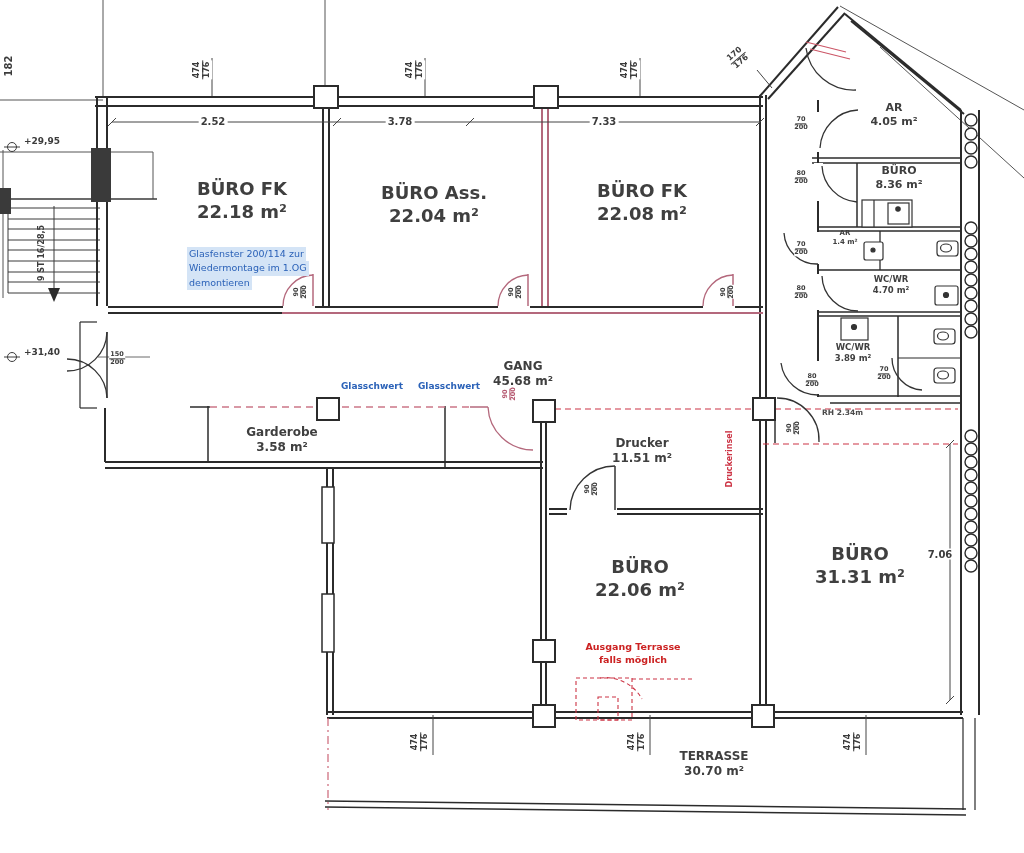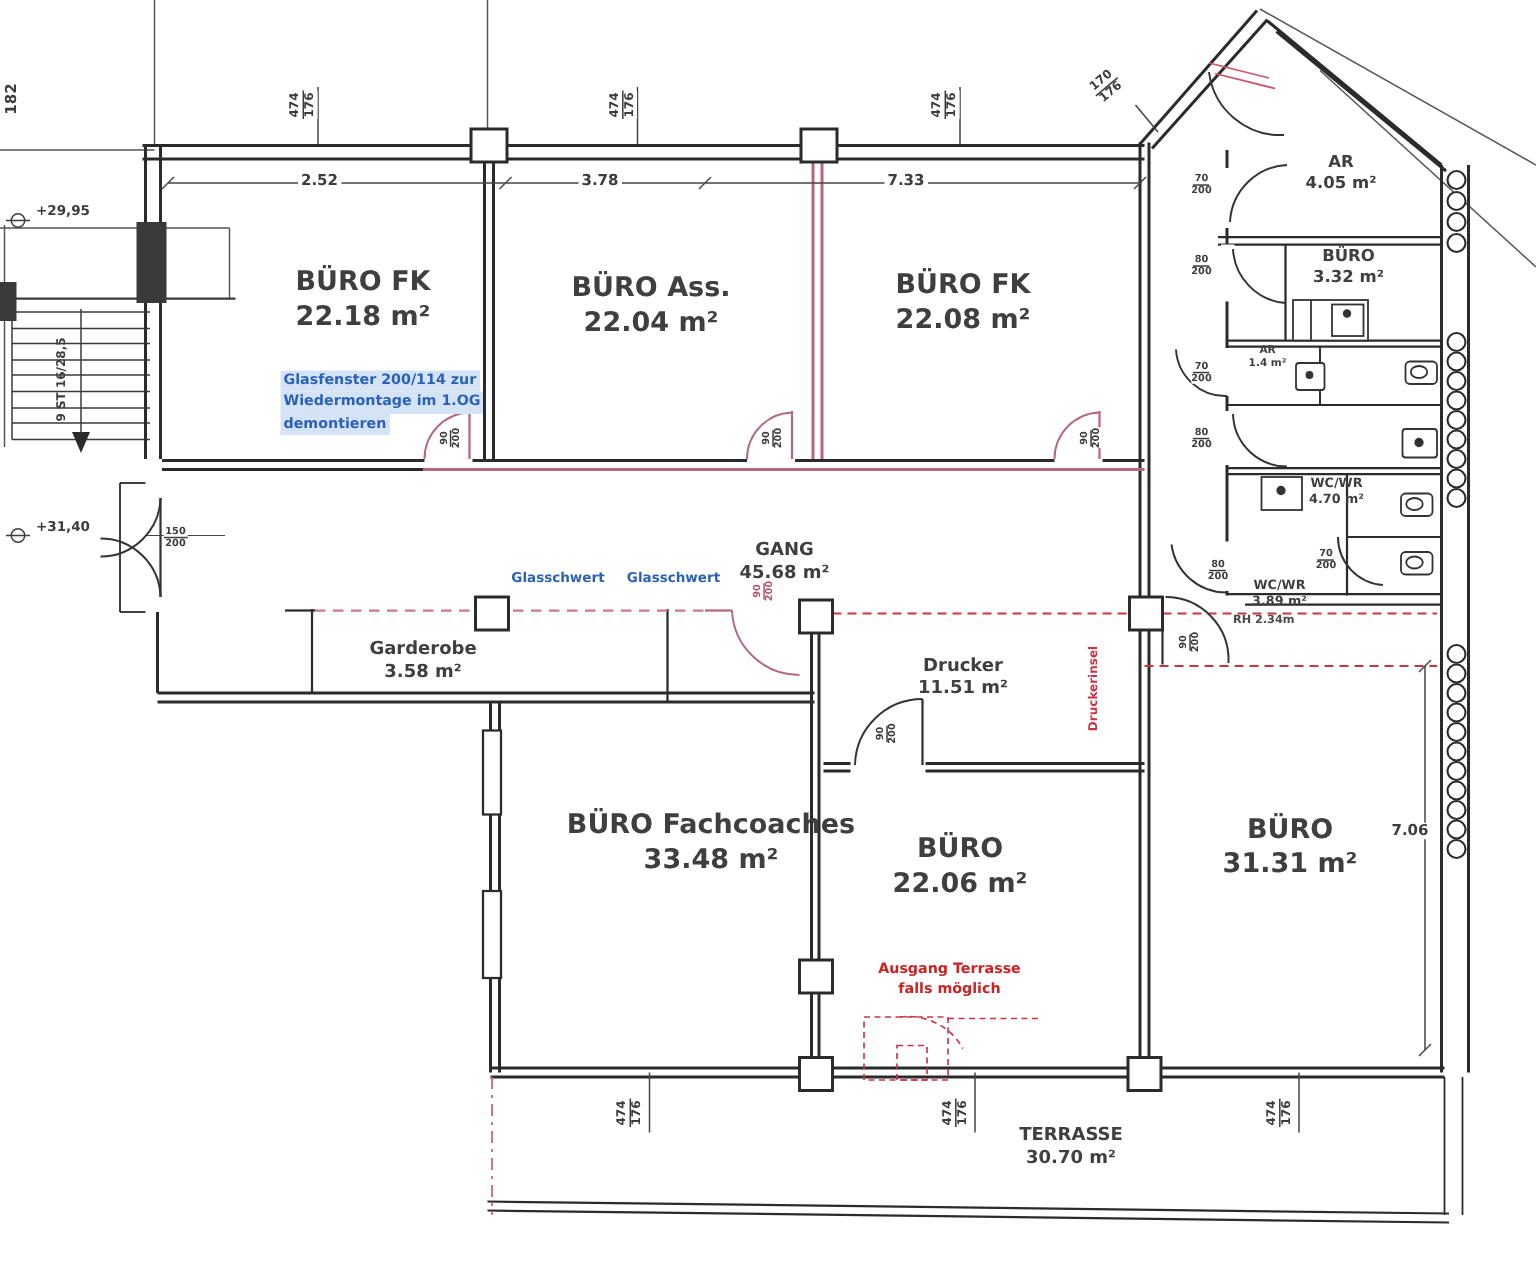--- a/index.html
+++ b/index.html
@@ -2,31 +2,31 @@
 <html><head>
 <meta charset="utf-8">
 <style>
   html,body{margin:0;padding:0;background:#ffffff;}
   #plan{position:relative;width:1024px;height:853px;background:#ffffff;overflow:hidden;
         font-family:"DejaVu Sans",sans-serif;color:#3c3c3c;}
   #linework{position:absolute;left:0;top:0;}
   .lbl{position:absolute;transform:translate(-50%,-50%);text-align:center;line-height:1.25;
        font-weight:700;color:#3f3f3f;white-space:nowrap;}
   .lbl .nm,.lbl .ar{display:block;}
-  .f13{font-size:18px;} .f12{font-size:12px;} .f11{font-size:11px;} .f8{font-size:8.5px;margin-top:43px;} .f7{font-size:7px;}
+  .f13{font-size:18px;} .f12{font-size:12px;} .f11{font-size:11px;} .f8{font-size:8.5px;} .f7{font-size:7px;}
   .dim{position:absolute;transform:translate(-50%,-50%);font-size:10px;font-weight:600;
        background:#fff;padding:0 2px;white-space:nowrap;color:#3c3c3c;}
   .rot{transform:translate(-50%,-50%) rotate(-90deg);}
   .rot40{transform:translate(-50%,-50%) rotate(-40deg);}
   .frac{display:inline-flex;flex-direction:column;align-items:center;line-height:1.1;
         font-size:8px;font-weight:600;color:#3c3c3c;background:#fff;}
   .frac .top{border-bottom:1px solid #3c3c3c;padding:0 1px;}
   .frac.small{font-size:6.5px;}
   .frac.pink{color:#b4566e;} .frac.pink .top{border-color:#b4566e;}
-  .bluenote{position:absolute;font-size:9.5px;font-weight:700;color:#2b62b8;line-height:1.5;padding-left:35px;}
+  .bluenote{position:absolute;font-size:9.5px;font-weight:400;color:#2b62b8;line-height:1.5;padding-left:35px;}
   .bluenote span{background:#d4e4f6;padding:0 2px;display:inline-block;}
   .blue-sm{position:absolute;transform:translate(-50%,-50%);font-size:9px;font-weight:600;color:#2b62b8;white-space:nowrap;padding-left:40px;}
   .rednote{position:absolute;transform:translate(-50%,-50%);font-size:9.5px;font-weight:600;
            color:#cc2222;text-align:center;line-height:1.4;white-space:nowrap;}
   .red-v{position:absolute;transform:translate(-50%,-50%) rotate(-90deg);font-size:8px;
          font-weight:600;color:#cc3344;white-space:nowrap;}
   .tiny-note{position:absolute;font-size:7.5px;font-weight:600;color:#4a4a4a;white-space:nowrap;}
   .lv{position:absolute;font-size:9px;font-weight:600;color:#3c3c3c;white-space:nowrap;}
 </style>
 </head>
@@ -317,21 +317,21 @@
 <div class="lbl f13" style="left:642px;top:202px">
   <span class="nm">BÜRO FK</span>
   <span class="ar">22.08 m²</span>
 </div>
 <div class="lbl f11" style="left:894px;top:115px">
   <span class="nm">AR</span>
   <span class="ar">4.05 m²</span>
 </div>
 <div class="lbl f11" style="left:899px;top:178px">
   <span class="nm">BÜRO</span>
-  <span class="ar">3.32 m²</span>
+  <span class="ar">8.36 m²</span>
 </div>
 <div class="lbl f7" style="left:845px;top:238px">
   <span class="nm">AR</span>
   <span class="ar">1.4 m²</span>
 </div>
 <div class="lbl f8" style="left:891px;top:285px">
   <span class="nm">WC/WR</span>
   <span class="ar">4.70 m²</span>
 </div>
 <div class="lbl f8" style="left:853px;top:353px">
@@ -342,24 +342,20 @@
   <span class="nm">GANG</span>
   <span class="ar">45.68 m²</span>
 </div>
 <div class="lbl f12" style="left:282px;top:440px">
   <span class="nm">Garderobe</span>
   <span class="ar">3.58 m²</span>
 </div>
 <div class="lbl f12" style="left:642px;top:451px">
   <span class="nm">Drucker</span>
   <span class="ar">11.51 m²</span>
-</div>
-<div class="lbl f13" style="left:474px;top:562px">
-  <span class="nm">BÜRO Fachcoaches</span>
-  <span class="ar">33.48 m²</span>
 </div>
 <div class="lbl f13" style="left:640px;top:578px">
   <span class="nm">BÜRO</span>
   <span class="ar">22.06 m²</span>
 </div>
 <div class="lbl f13" style="left:860px;top:565px">
   <span class="nm">BÜRO</span>
   <span class="ar">31.31 m²</span>
 </div>
 <div class="lbl f12" style="left:714px;top:764px">

